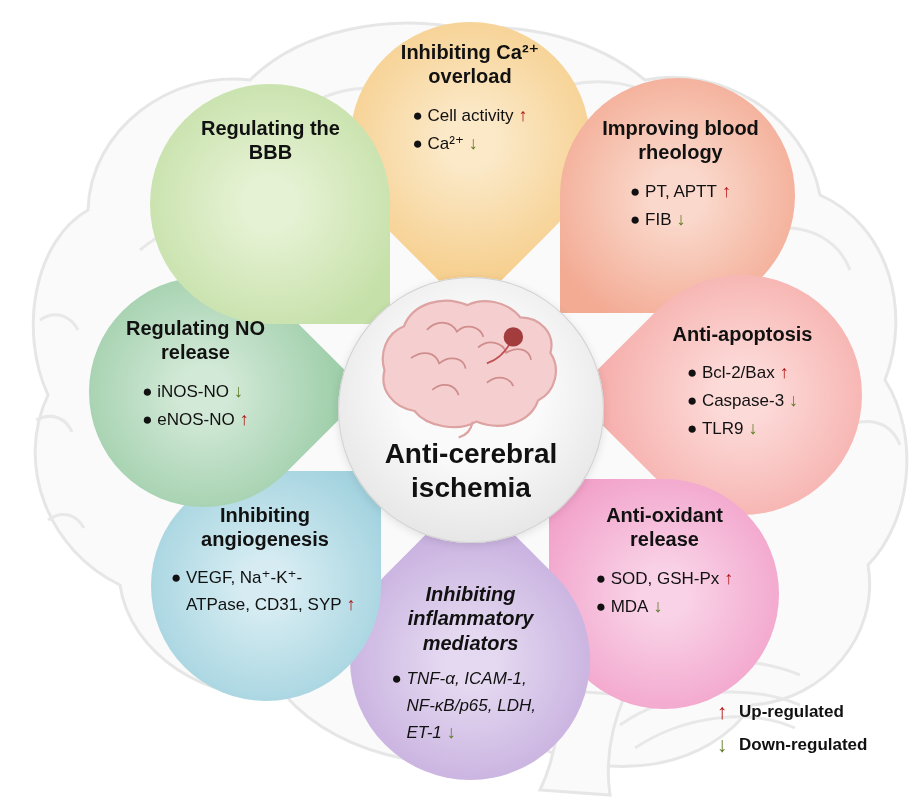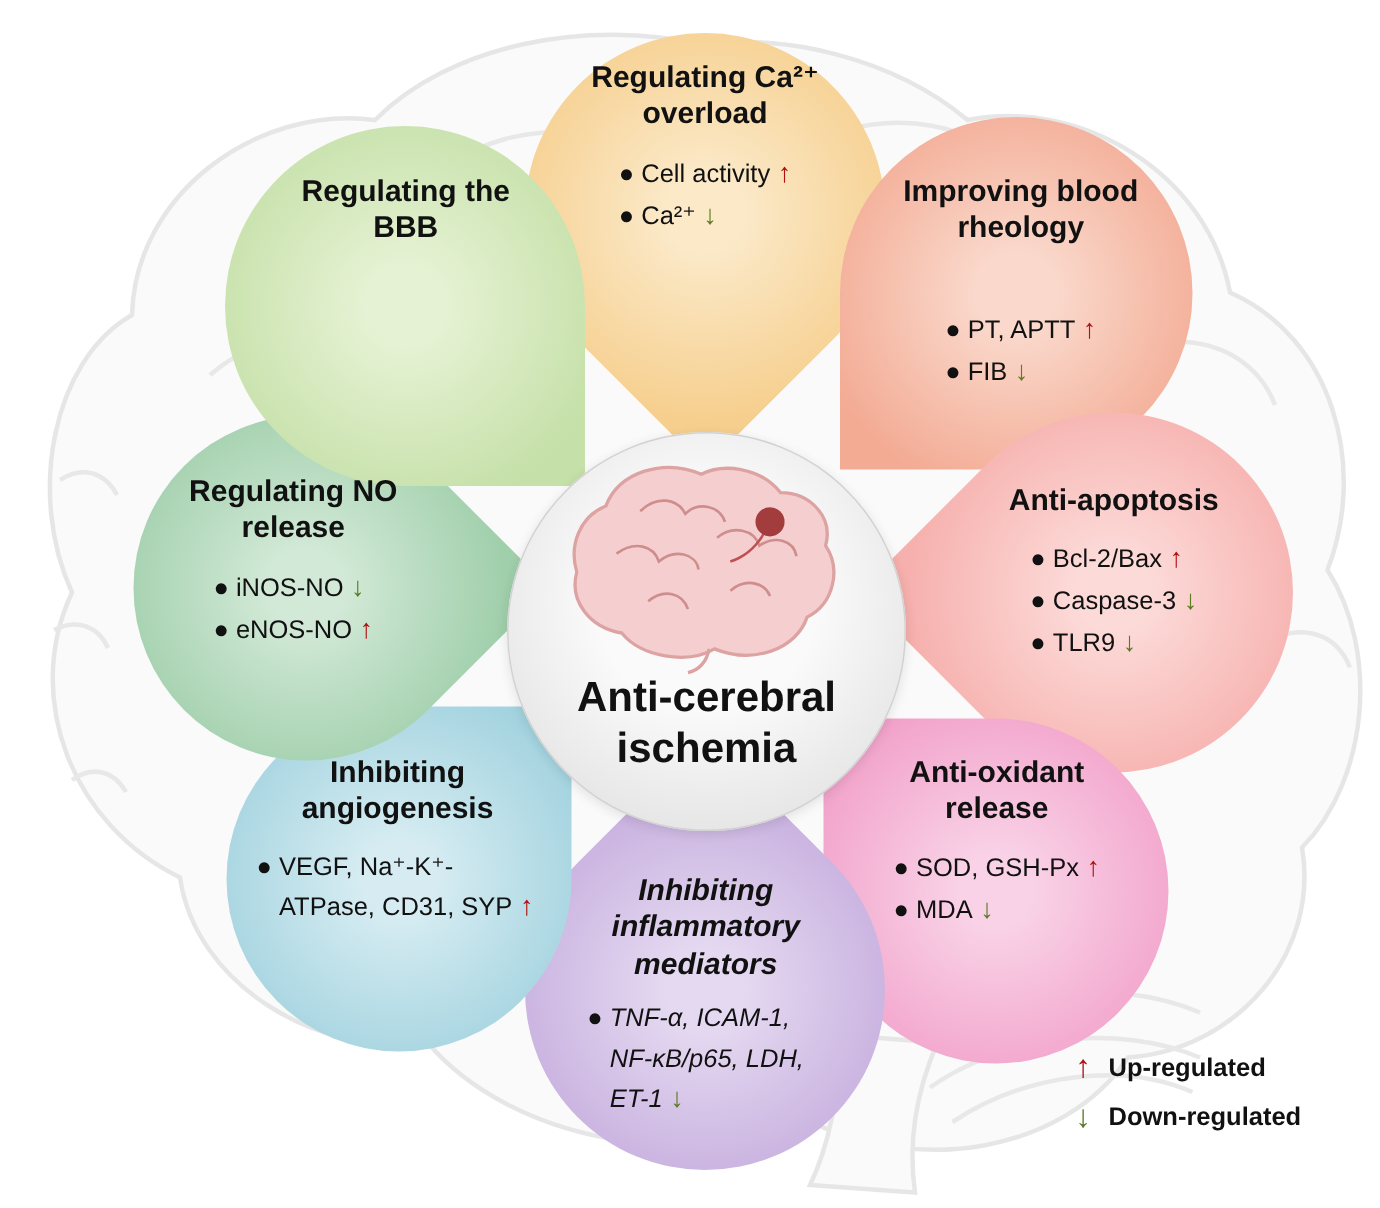--- a/index.html
+++ b/index.html
@@ -16,40 +16,40 @@
   .s1 { left:560px; top:78px;  width:235px; height:235px; border-radius:50% 50% 50% 0; }
   .s2 { left:622px; top:275px; width:240px; height:240px; border-radius:50% 50% 50% 0; transform:rotate(45deg); }
   .s3 { left:549px; top:479px; width:230px; height:230px; border-radius:0 50% 50% 50%; }
   .s4 { left:350px; top:540px; width:240px; height:240px; border-radius:0 50% 50% 50%; transform:rotate(45deg); }
   .s5 { left:151px; top:471px; width:230px; height:230px; border-radius:50% 0 50% 50%; }
   .s6 { left:89px;  top:277px; width:230px; height:230px; border-radius:50% 0 50% 50%; transform:rotate(45deg); }
   .s7 { left:150px; top:84px;  width:240px; height:240px; border-radius:50% 50% 0 50%; }
 
   .petal-content { position:absolute; z-index:2; display:flex; flex-direction:column; align-items:center; text-align:center; }
   .c0 { left:362px; top:40px;  width:216px; }
-  .c1 { left:583px; top:116px; width:195px;gap:28px; }
+  .c1 { left:583px; top:116px; width:195px; }
   .c2 { left:645px; top:322px; width:195px;align-items:center; }
   .c3 { left:562px; top:503px; width:205px; }
   .c4 { left:368px; top:582px; width:205px;font-style:italic; }
   .c5 { left:150px; top:503px; width:230px; }
   .c6 { left:88px;  top:316px; width:215px; }
   .c7 { left:158px; top:116px; width:225px; }
 
   .petal-title { font-weight:bold; font-size:20px; line-height:1.22; }
   .t0 { max-width:175px; } .t1 { max-width:165px; } .t3 { max-width:140px; }
   .t4 { max-width:145px; } .t5 { max-width:155px; } .t6 { max-width:155px; }
   .t7 { max-width:150px; }
 
   .petal-items { display:inline-block; text-align:left; margin-top:13px; font-size:17px; line-height:1.55; }
   .c4 .petal-items { width:158px; margin-top:11px; }
   .c5 .petal-items { width:188px; }
   .petal-item { text-indent:-15px; padding-left:15px; }
   .arrow { font-weight:bold; font-size:18px; }
 
-  .center-circle { position:absolute; left:338px; top:288px; width:266px; height:266px;
+  .center-circle { position:absolute; left:338px; top:277px; width:266px; height:266px;
     border-radius:50%; z-index:3;
     background: radial-gradient(circle at 50% 42%, #fafafa 36%, #dcdcdc 96%);
     box-shadow: 0 2px 8px rgba(0,0,0,0.10), inset 0 0 0 1px #d2d2d2;
     display:flex; flex-direction:column; align-items:center; }
   .center-brain { margin-top:14px; }
   .center-title { font-size:28px; font-weight:bold; line-height:1.22; text-align:center; max-width:225px; margin-top:-4px; }
 
   .legend { position:absolute; left:712px; top:700px; z-index:4; }
   .legend-row { display:flex; align-items:center; margin-bottom:9px; }
   .legend-arrow { font-size:21px; font-weight:bold; width:20px; text-align:center; }
@@ -78,21 +78,21 @@
         <path d="M620,725 C670,690 745,682 800,705"></path>
         <path d="M635,748 C685,715 750,708 795,728"></path>
       </g>
       <path d="M560,690 C560,730 552,765 540,790 L610,795 C605,760 612,725 625,695 Z" fill="#fafafa" stroke="#e4e4e4" stroke-width="3"></path>
     </g>
   </svg>
 
   <div>
     <div class="petal-shape s0" style="background: radial-gradient(circle, rgb(251, 233, 200) 15%, rgb(246, 207, 142) 82%);"></div>
     <div class="petal-content c0">
-      <div class="petal-title t0">Regulating Ca²⁺ overload</div>
+      <div class="petal-title t0">Inhibiting Ca²⁺ overload</div>
       <div class="petal-items">
           <div class="petal-item"><span>●&nbsp;Cell activity</span><span class="arrow" style="color: rgb(176, 17, 17);">&nbsp;↑</span></div>
           <div class="petal-item"><span>●&nbsp;Ca²⁺</span><span class="arrow" style="color: rgb(93, 122, 35);">&nbsp;↓</span></div>
         </div>
     </div>
   </div>
 
   <div>
     <div class="petal-shape s1" style="background: radial-gradient(circle, rgb(250, 217, 204) 15%, rgb(243, 171, 148) 82%);"></div>
     <div class="petal-content c1">

